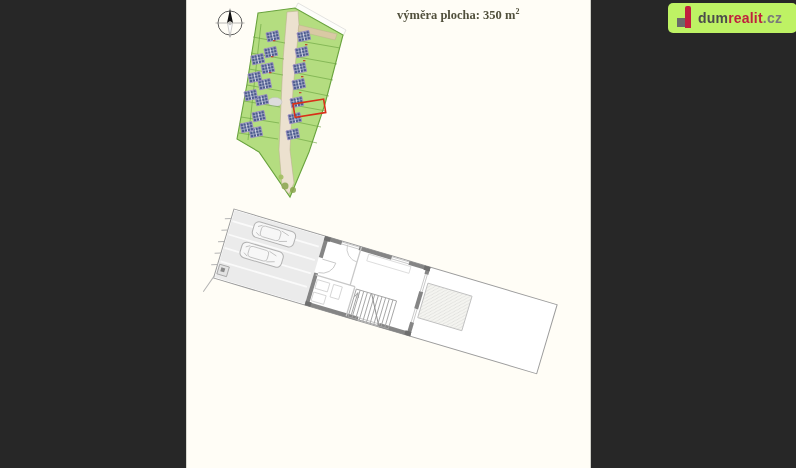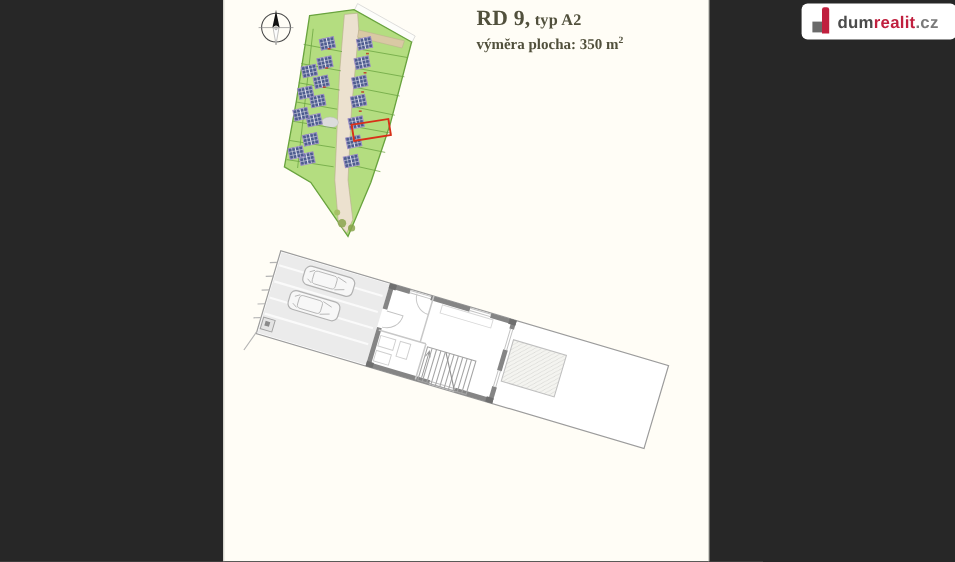--- a/index.html
+++ b/index.html
@@ -6,21 +6,21 @@
   .stage{position:relative;width:796px;height:468px;background:#272727;overflow:hidden;
          font-family:"Liberation Serif",serif;}
   .sheet{position:absolute;left:186px;top:0;width:405px;height:468px;background:#fffdf6;
          border-left:1px solid #d8d8d0;border-right:1px solid #cfcfc8;box-sizing:border-box;}
   .plans{position:absolute;left:0;top:0;}
   .info{position:absolute;left:210px;top:5px;color:#51503c;white-space:nowrap;}
   .info .t1{font-size:18px;font-weight:bold;letter-spacing:.2px;margin-bottom:1px;}
   .info .t1 .sub{font-size:13.5px;}
   .info .line{font-size:12.5px;font-weight:bold;line-height:14.5px;}
   .info sup{font-size:8px;}
-  .logo{position:absolute;left:668px;top:3px;width:129px;height:30px;background:#ffffff;
+  .logo{position:absolute;left:668px;top:3px;width:129px;height:30px;background:#bef264;
         border-radius:5px;display:flex;align-items:center;padding-left:9px;box-sizing:border-box;
         font-family:"Liberation Sans",sans-serif;}
   .logo-icon{position:relative;width:16px;height:24px;margin-right:5px;flex:0 0 auto;}
   .logo-cube{position:absolute;left:0;bottom:3px;width:9px;height:9px;background:#6a6a6a;}
   .logo-bar{position:absolute;left:8px;top:0;width:6px;height:22px;background:#c01f3e;
             border-radius:2px 2px 0 0;}
   .logo-text{font-size:14px;font-weight:bold;letter-spacing:.2px;white-space:nowrap;}
   .lp{color:#4b4b4b}.lh{color:#c01f3e}.ls{color:#7a7a7a}
 </style>
 </head>
@@ -171,23 +171,20 @@
         </g>
 
         <g>
           <rect x="207" y="16" width="46" height="36" fill="#f4f4f0"></rect>
           <rect x="207" y="16" width="46" height="36" fill="url(#hatch)" stroke="#c0c0c0" stroke-width="0.9"></rect>
         </g>
       </g>
     </svg>
 
     <div class="info">
-      <div class="t1">
-        <span>RD 9,</span><span class="sub"> typ A2</span>
-      </div>
       <div class="line">
         <span>výměra plocha: </span><span>350 m</span><sup>2</sup>
       </div>
     </div>
   </div>
 
   <div class="logo">
     <span class="logo-icon">
       <span class="logo-cube"></span>
       <span class="logo-bar"></span>

